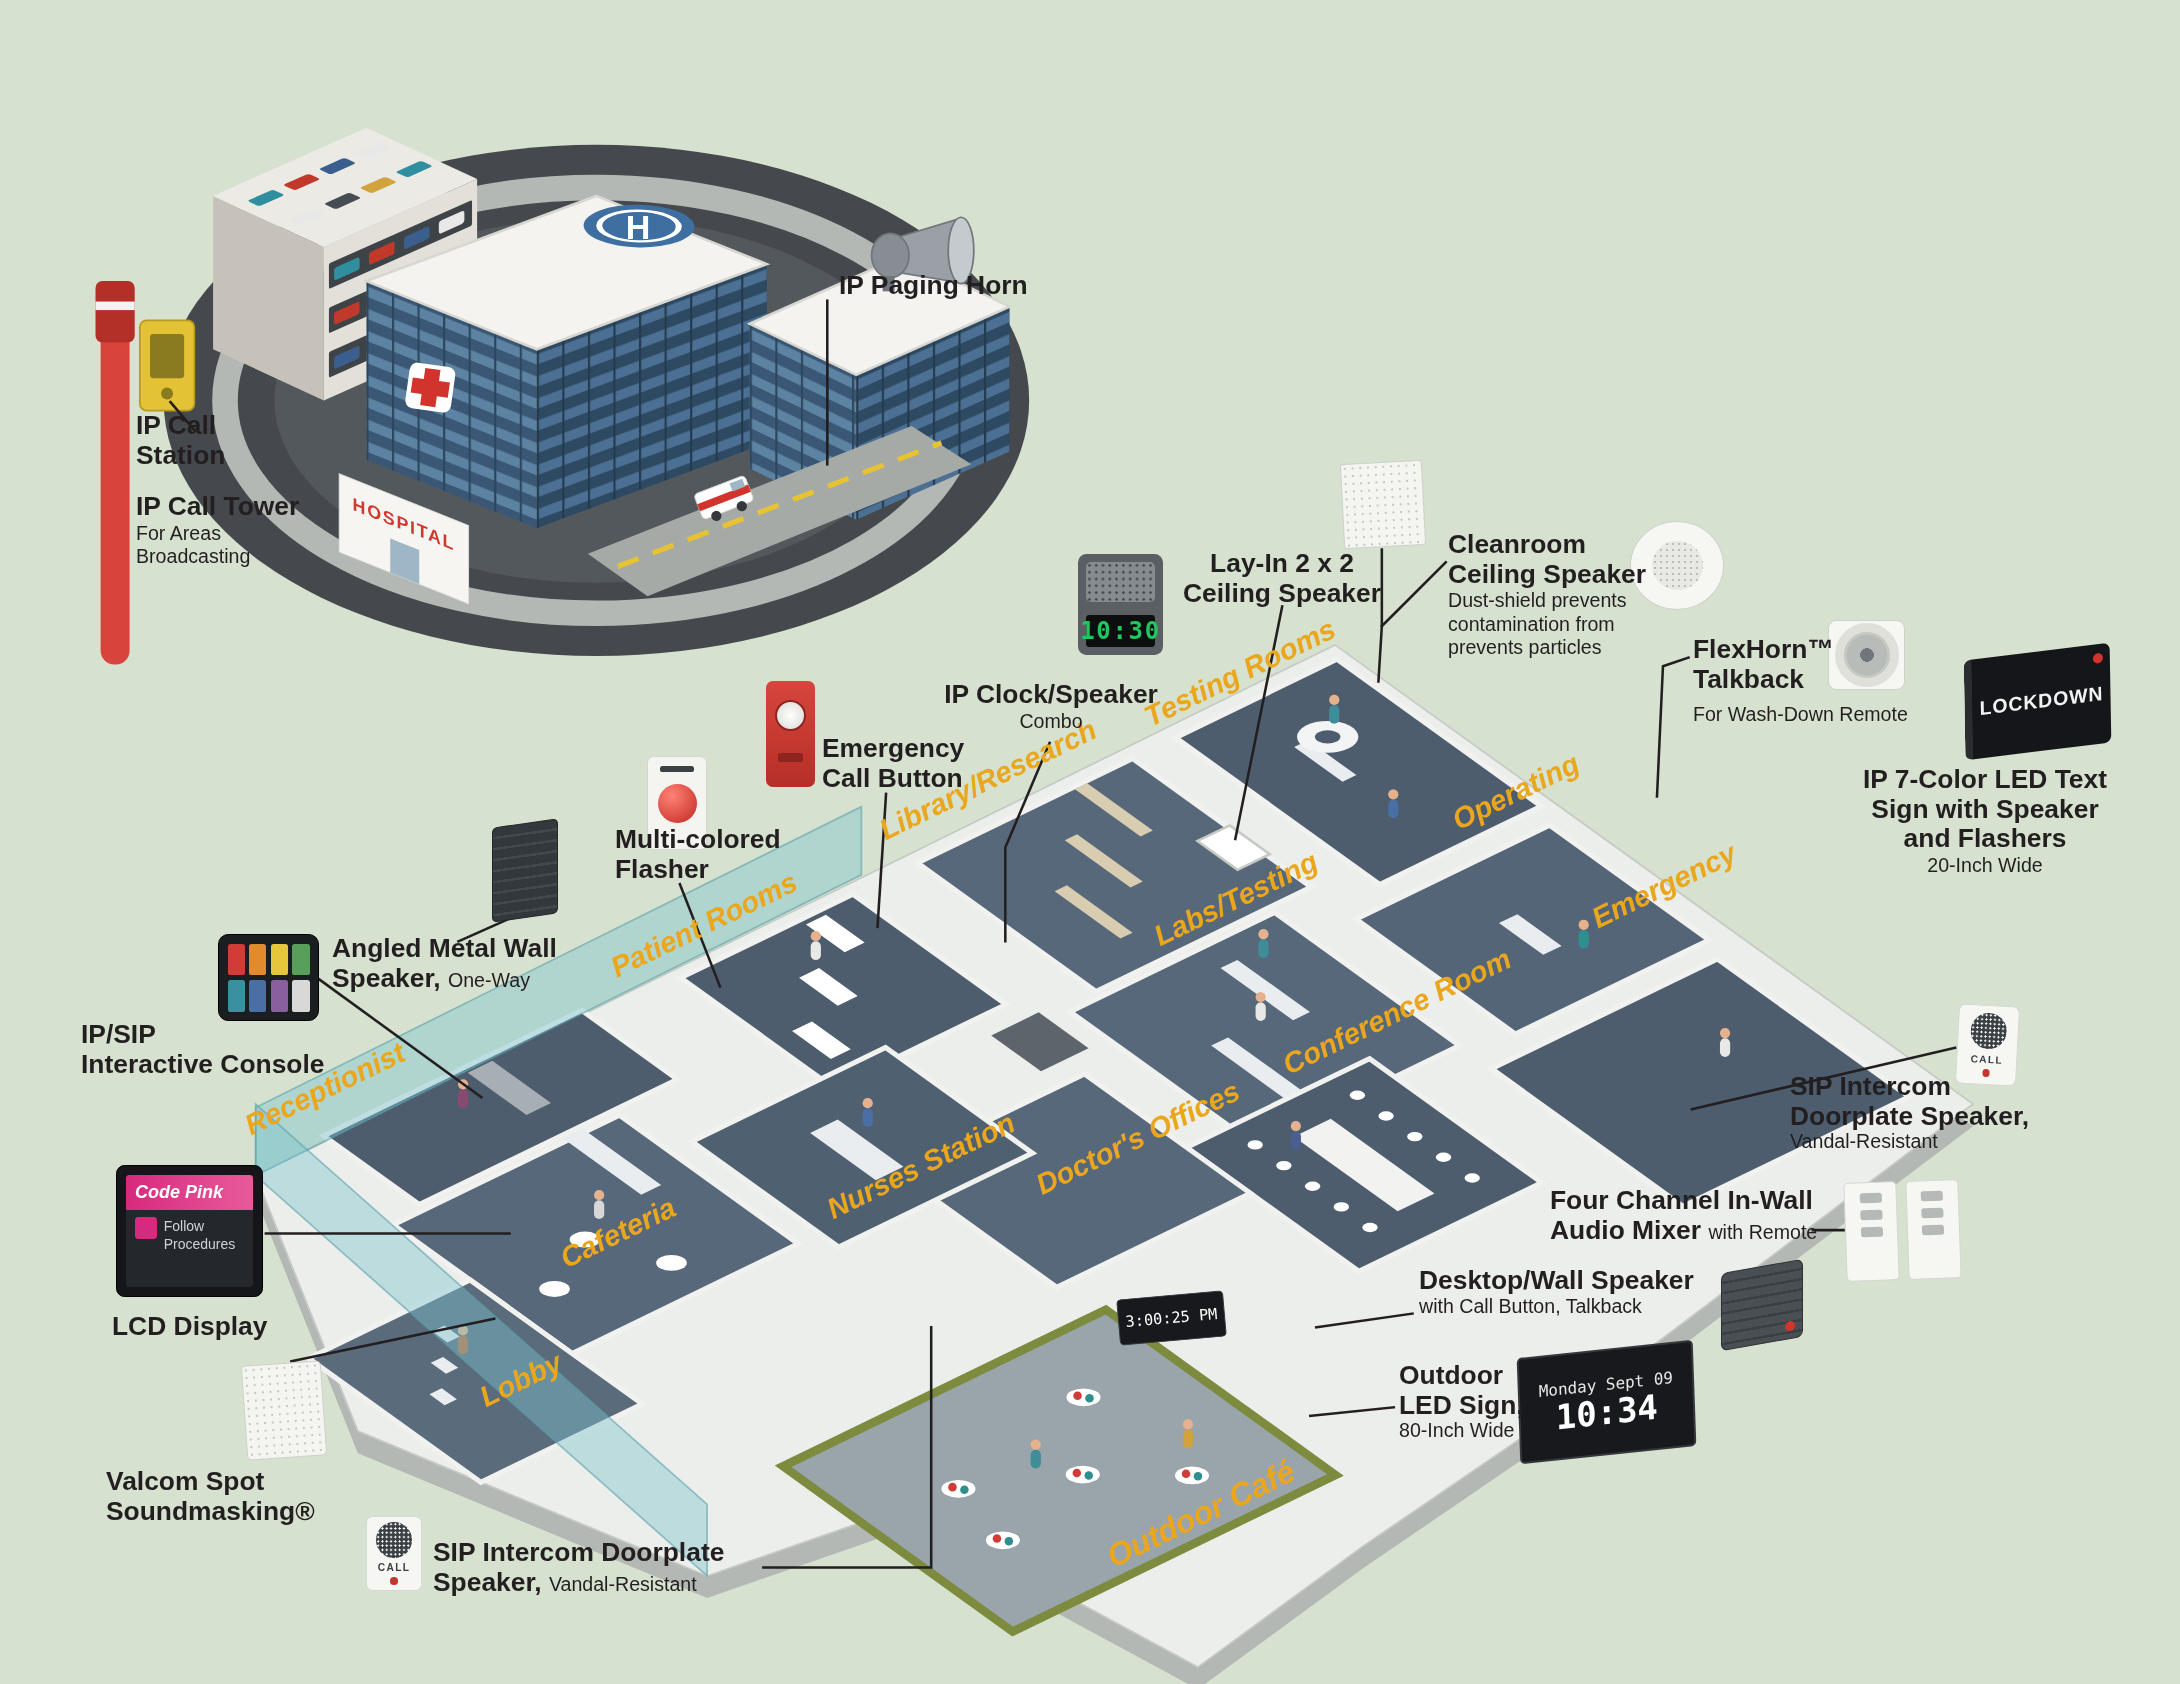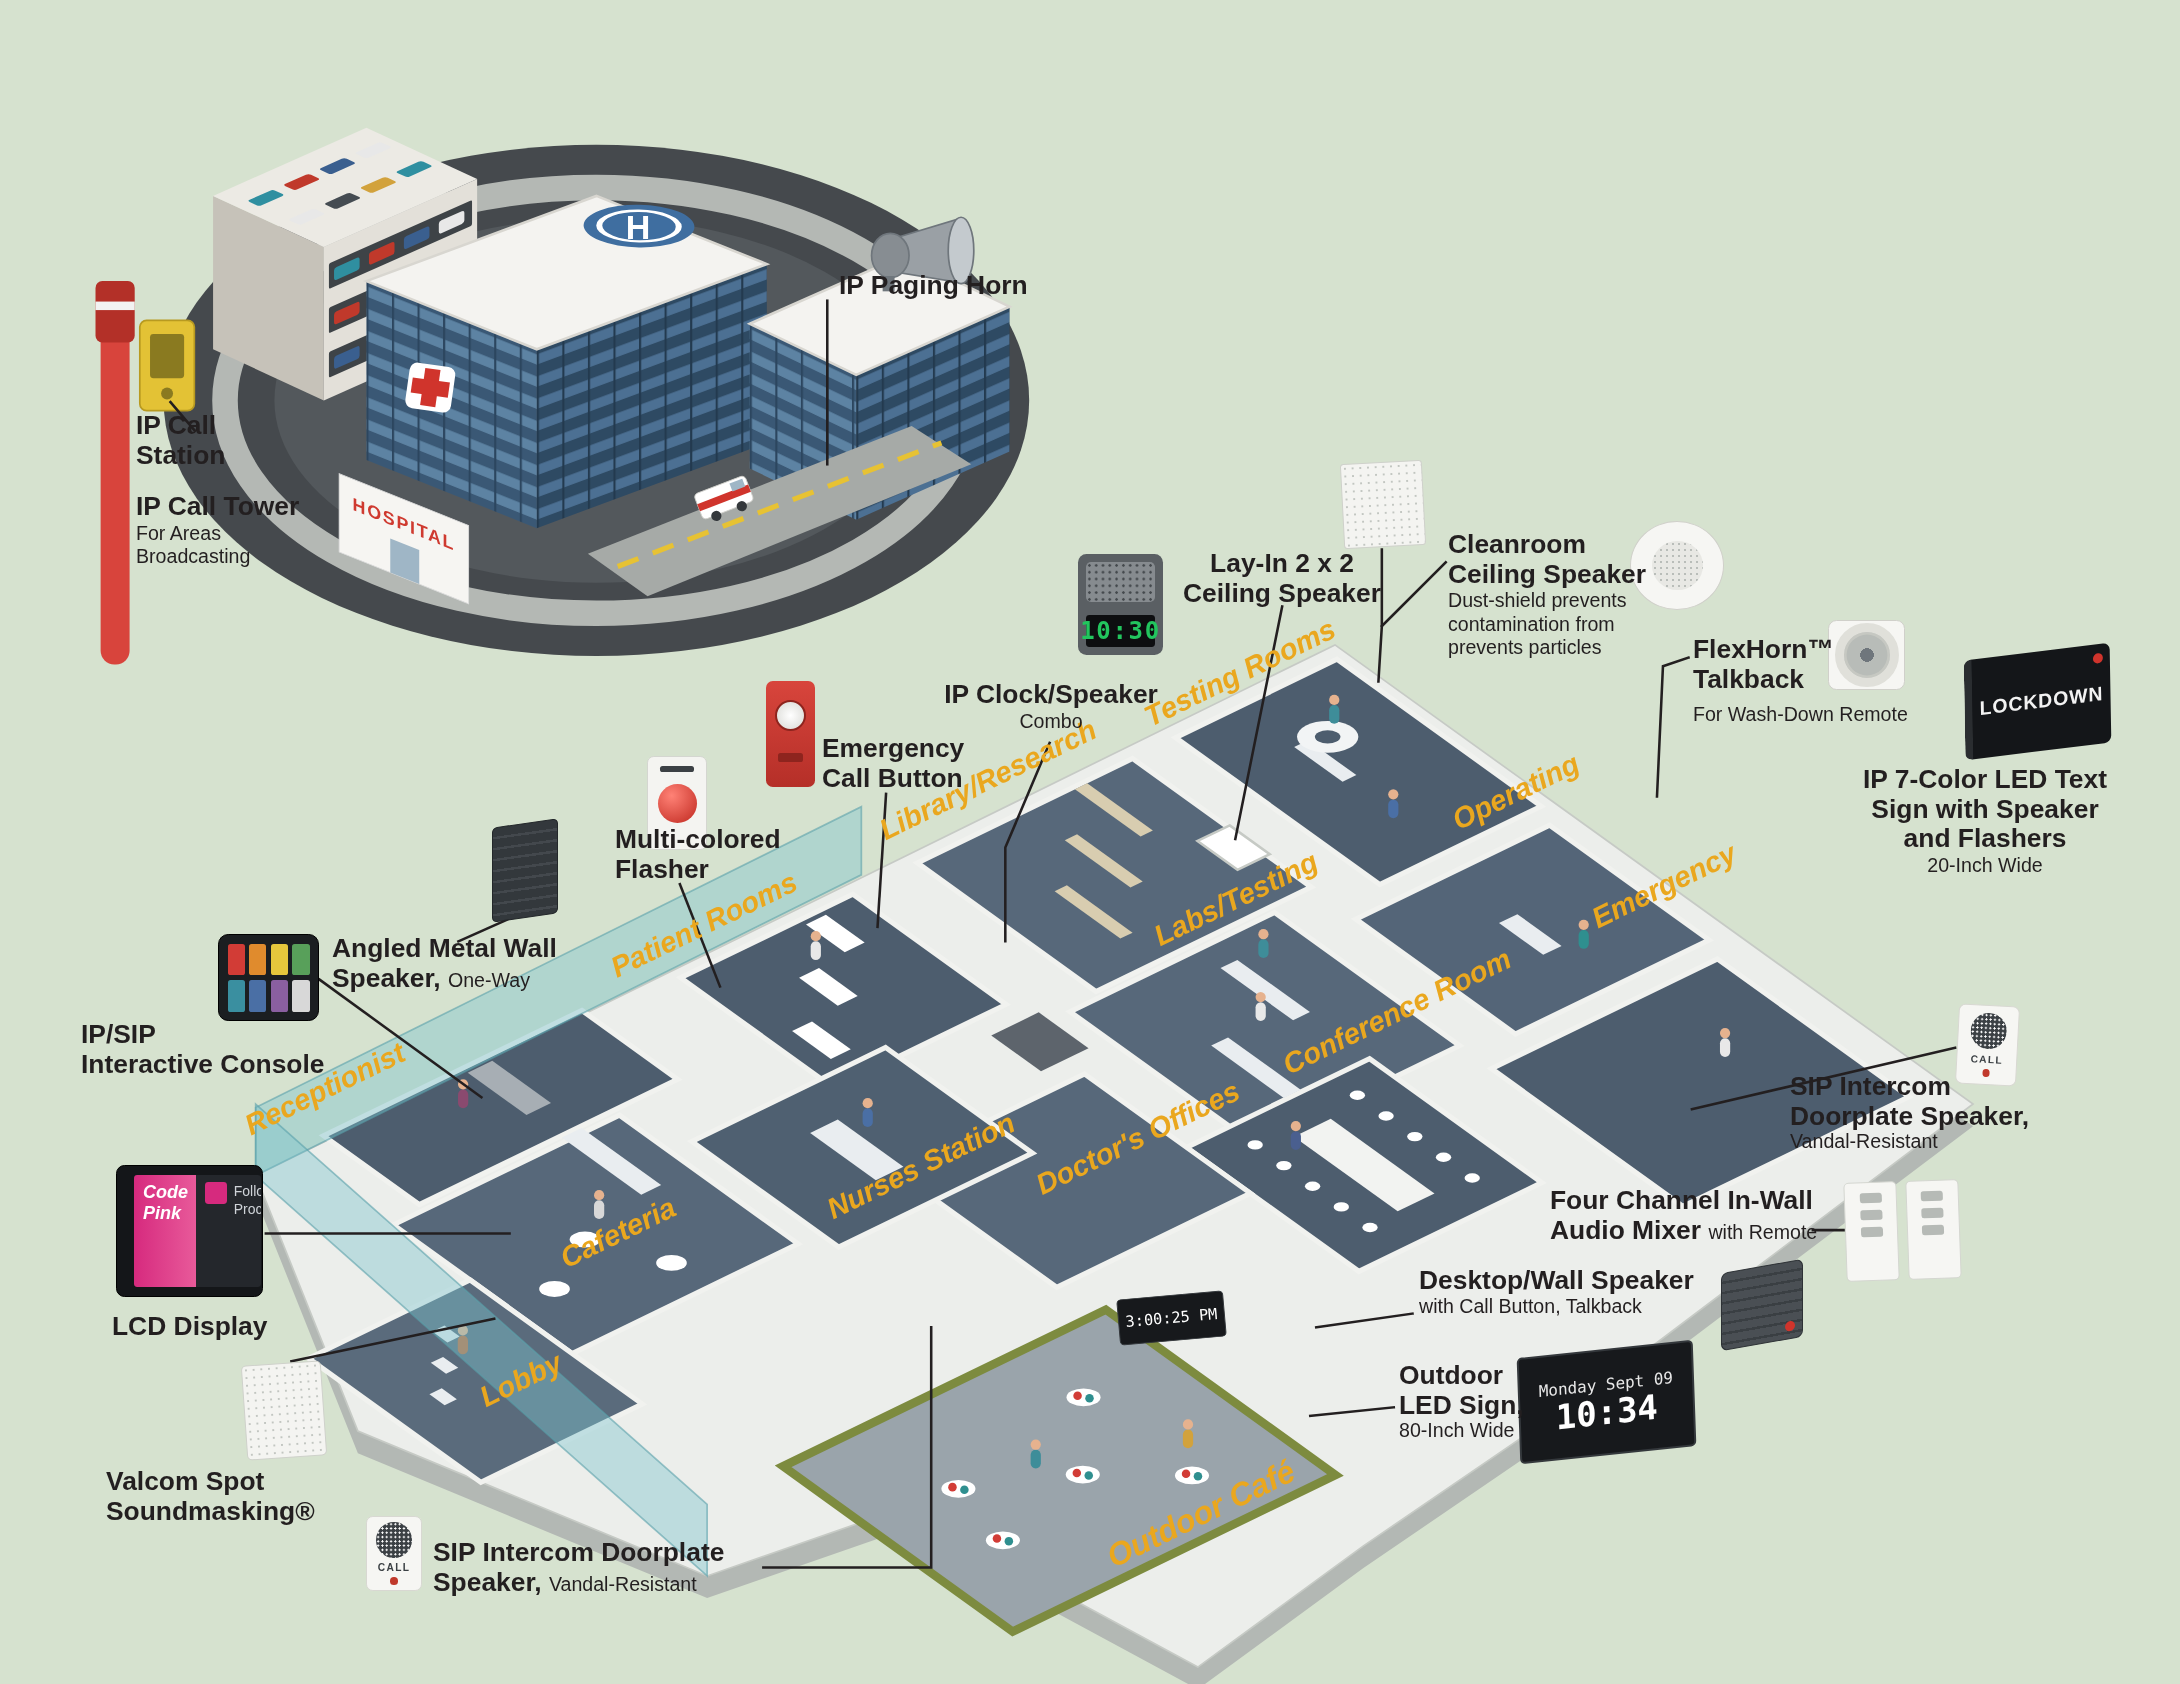--- a/index.html
+++ b/index.html
@@ -33,21 +33,21 @@
   #dev-embtn .btn{width:27px;height:27px;border-radius:50%;background:radial-gradient(#ffffff,#d8d8d4);margin-top:19px;border:2.6px solid #8e241e;}
   #dev-embtn .slot{width:25.6px;height:8.5px;background:#8e241e;border-radius:2.6px;margin-top:22px;}
   #dev-flasher{left:647px;top:756px;width:60px;height:94px;background:#f4f4f1;border:1.7px solid #d4d6d0;border-radius:6.8px;display:flex;flex-direction:column;align-items:center;}
   #dev-flasher .cap{width:34px;height:6.8px;background:#3b4044;border-radius:2.6px;margin-top:8.5px;}
   #dev-flasher .dome{width:39px;height:39px;border-radius:50%;background:radial-gradient(circle at 35% 30%,#ff8276,#c0281f);margin-top:12px;}
   #dev-angled{left:492px;top:823px;width:66px;height:95px;background:#33383c;border-radius:5.1px;transform:skewY(-8deg);
     background-image:repeating-linear-gradient(180deg,#33383c 0 8.5px,#43484d 8.5px 11px);border:1.7px solid #23272a;}
   #dev-console{left:218px;top:934px;width:101px;height:87px;background:#1b1e21;border-radius:10.2px;padding:8.5px;display:grid;grid-template-columns:repeat(4,1fr);gap:4.3px;border:1.7px solid #000;}
   #dev-console .tile{border-radius:2.6px;}
   #dev-lcd{left:116px;top:1165px;width:147px;height:132px;background:#141619;border-radius:8.5px;padding:9.4px;border:1.7px solid #000;}
-  #dev-lcd .screen{width:100%;height:100%;background:#24272c;border-radius:3.4px;overflow:hidden;display:flex;flex-direction:row;margin-left:8px;}
+  #dev-lcd .screen{width:100%;height:100%;background:#24272c;border-radius:3.4px;overflow:hidden;display:flex;flex-direction:column;}
   #dev-lcd .cp-head{background:linear-gradient(90deg,#d62a7e,#e85a9a);color:#fff;font-weight:700;font-style:italic;font-size:18px;padding:6.8px 8.5px;}
   #dev-lcd .cp-body{flex:1;display:flex;align-items:flex-start;gap:6.8px;padding:6.8px 8.5px;}
   #dev-lcd .cp-ico{width:22px;height:22px;border-radius:3.4px;background:#d62a7e;flex:none;}
   #dev-lcd .cp-sub{color:#cfd3d8;font-size:14px;line-height:1.3;}
   #dev-soundmask{left:244px;top:1363px;width:80px;height:95px;border-radius:5.1px;border:1.7px solid #cfd1cb;transform:rotate(-4deg);}
   .doorplate{background:#f6f6f3;border:1.7px solid #d8d8d2;border-radius:6.8px;display:flex;flex-direction:column;align-items:center;justify-content:center;gap:4.3px;}
   .doorplate .dp-grille{width:36px;height:36px;border-radius:50%;background:radial-gradient(#ffffff 0.9px, transparent 1.1px) 0 0/4.3px 4.3px #3b4044;}
   .doorplate .dp-call{font-size:10.2px;font-weight:700;color:#3b4044;letter-spacing:1.3px;}
   .doorplate .dp-btn{width:7.7px;height:7.7px;border-radius:50%;background:#c0392b;}
   #dev-doorplate-b{left:366px;top:1516px;width:56px;height:75px;}

